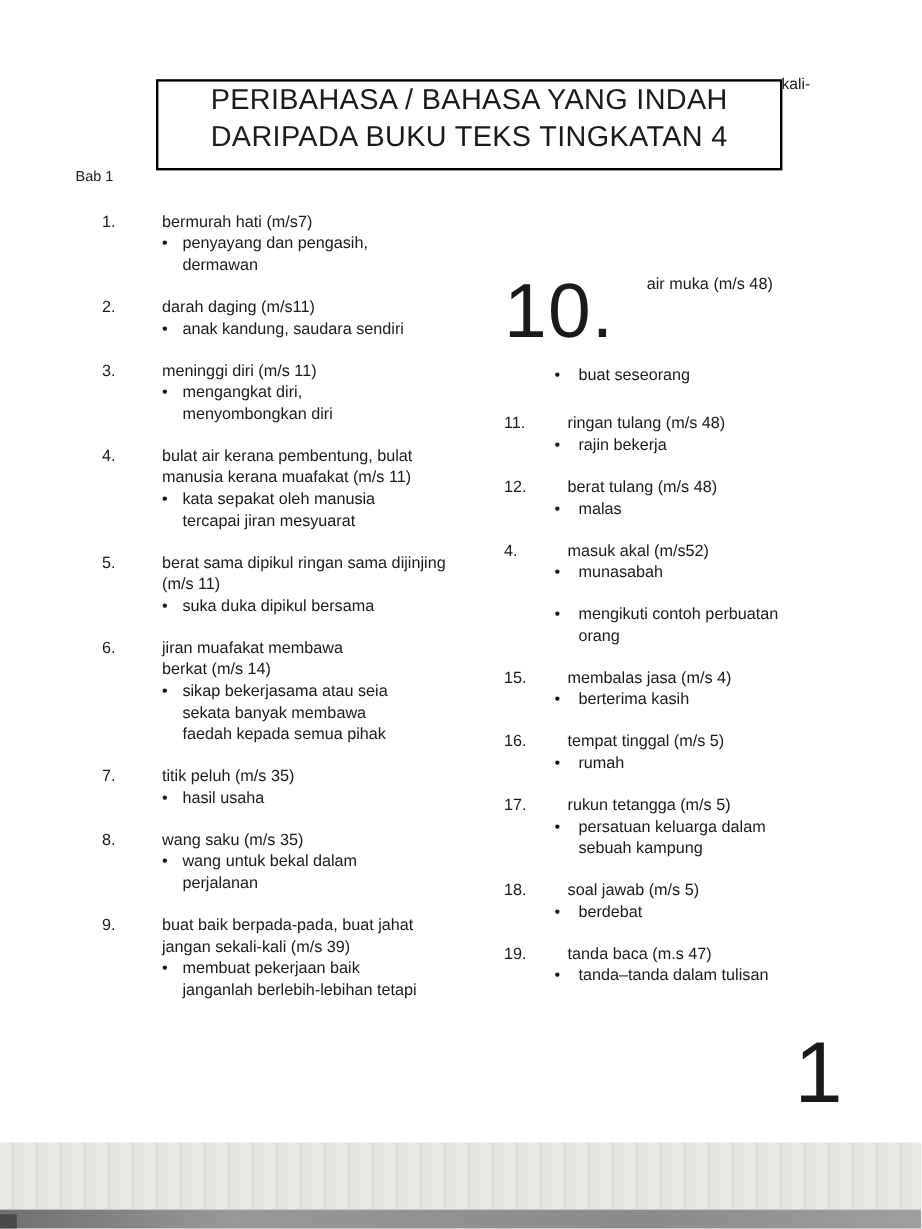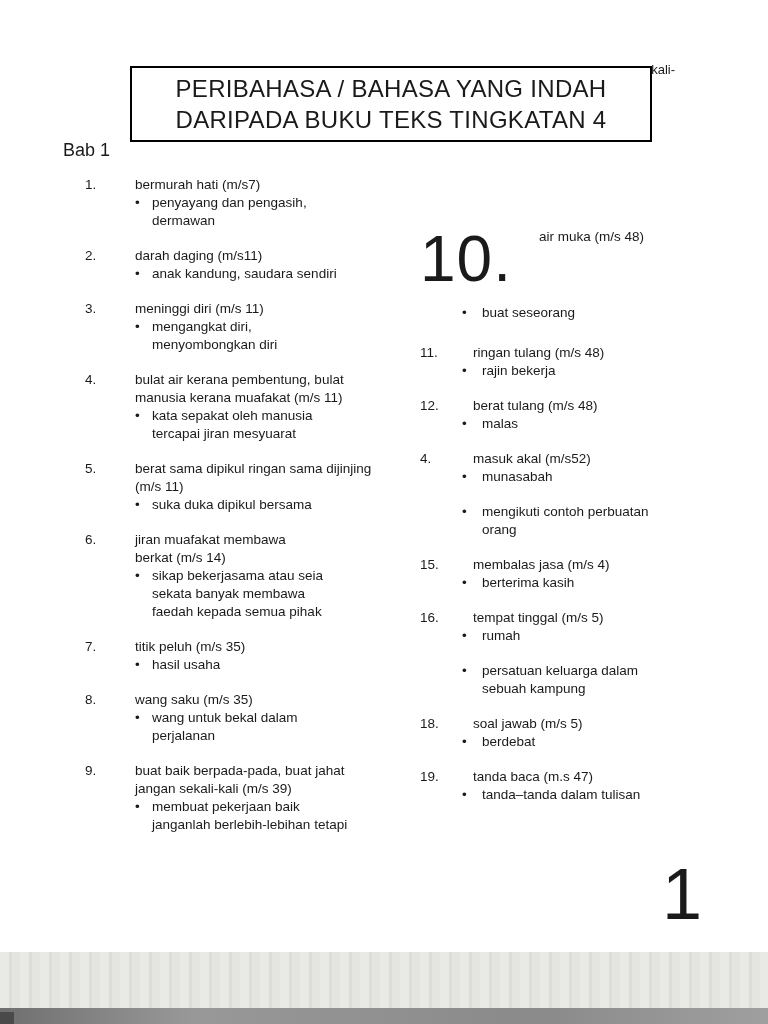--- a/index.html
+++ b/index.html
@@ -1,22 +1,22 @@
 <!DOCTYPE html>
 <html><head>
 <meta charset="utf-8">
 <style>
   html,body{margin:0;padding:0;background:#ffffff;}
   .page{position:relative;width:768px;height:1024px;background:#ffffff;overflow:hidden;
         font-family:"Liberation Sans",sans-serif;color:#1a1a1a;}
   .top-fragment{position:absolute;left:644px;top:62px;font-size:13px;}
   .title-box{position:absolute;left:130px;top:66px;width:518px;height:72px;border:2px solid #000;
-             background:#fff;display:flex;flex-direction:column;justify-content:center;align-items:center;}
+             background:#fff;display:flex;flex-direction:column;align-items:center;}
   .title-line{font-size:24px;line-height:31px;letter-spacing:.3px;text-align:center;}
-  .bab{position:absolute;left:63px;top:140px;font-size:18px;}
+  .bab{position:absolute;left:63px;top:140px;font-size:12px;}
   .col{position:absolute;font-size:13.5px;line-height:18px;}
   .col-left{left:85px;top:176px;width:292px;}
   .col-right{left:420px;top:228px;width:262px;}
   .item{margin-bottom:17px;}
   .term-row{display:flex;}
   .num{flex:0 0 23px;}
   .col-right .num{flex:0 0 26px;}
   .term{flex:1;white-space:pre-line;padding-left:27px;}
   .bullet-row{display:flex;margin-left:50px;}
   .col-right .bullet-row{margin-left:42px;}
@@ -233,20 +233,24 @@
         <span class="num">16.</span>
         <span class="term">tempat tinggal (m/s 5)</span>
       </div>
       <div class="bullet-row">
         <span class="bullet-glyph">•</span>
         <span class="bullet-text">rumah</span>
       </div>
     </div>
 
     <div class="item">
+      <div class="term-row">
+        <span class="num">17.</span>
+        <span class="term">rukun tetangga (m/s 5)</span>
+      </div>
       <div class="bullet-row">
         <span class="bullet-glyph">•</span>
         <span class="bullet-text">persatuan keluarga dalam
 sebuah kampung</span>
       </div>
     </div>
 
     <div class="item">
       <div class="term-row">
         <span class="num">18.</span>

